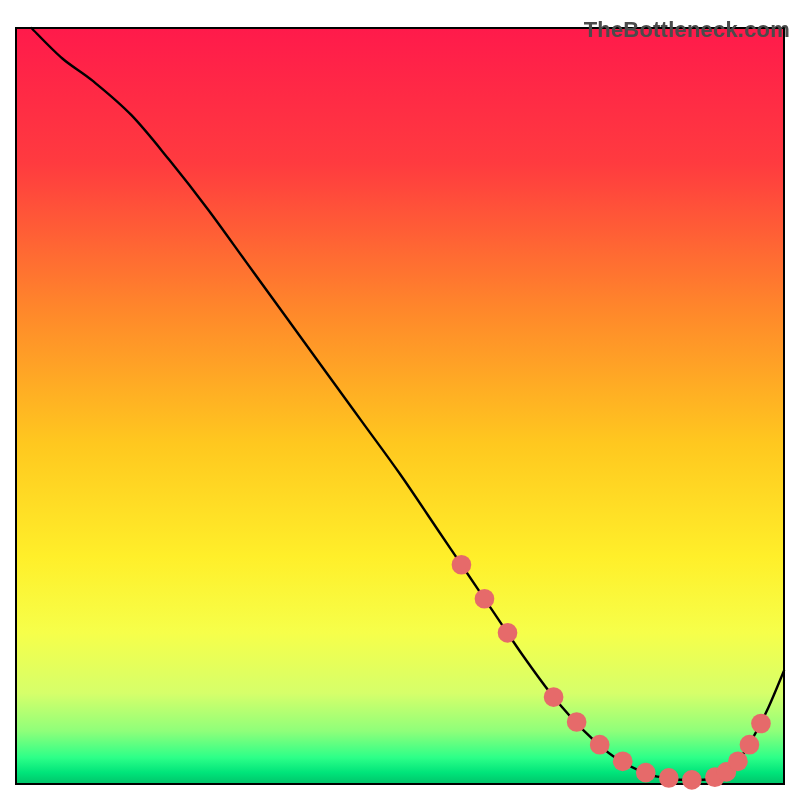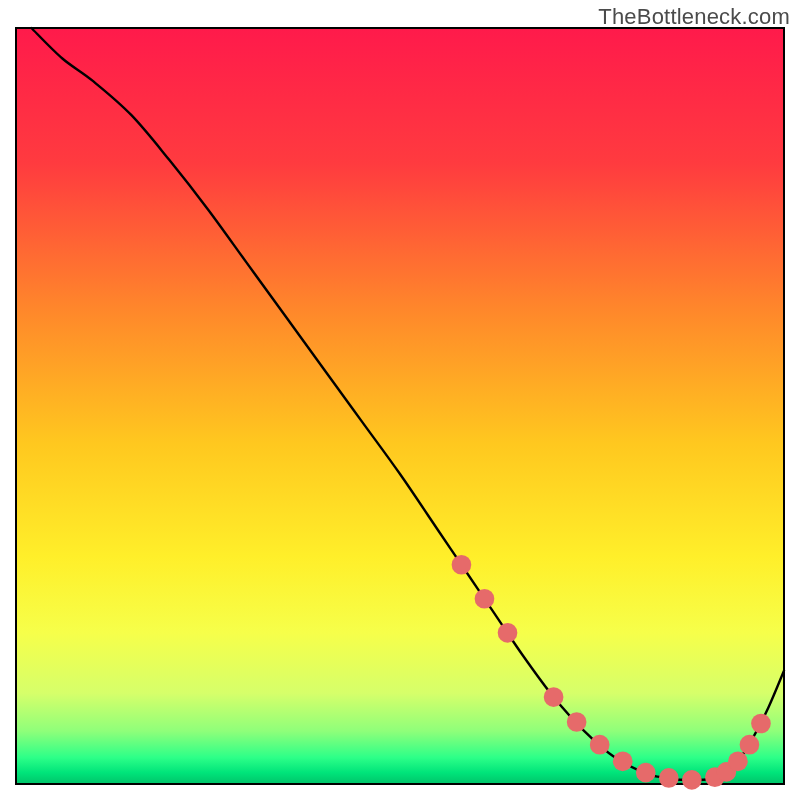--- a/index.html
+++ b/index.html
@@ -12,25 +12,25 @@
     font-family: Arial, Helvetica, sans-serif;
   }
   .frame {
     position: relative;
     width: 800px;
     height: 800px;
     box-sizing: border-box;
   }
   .watermark {
     position: absolute;
-    top: 4px;
+    top: 17px;
     right: 10px;
     font-size: 22px;
     color: #4b4b4b;
-    font-weight: 400;
+    font-weight: 700;
     letter-spacing: 0.2px;
     z-index: 5;
   }
   svg.plot {
     position: absolute;
     left: 0;
     top: 0;
     width: 800px;
     height: 800px;
   }

